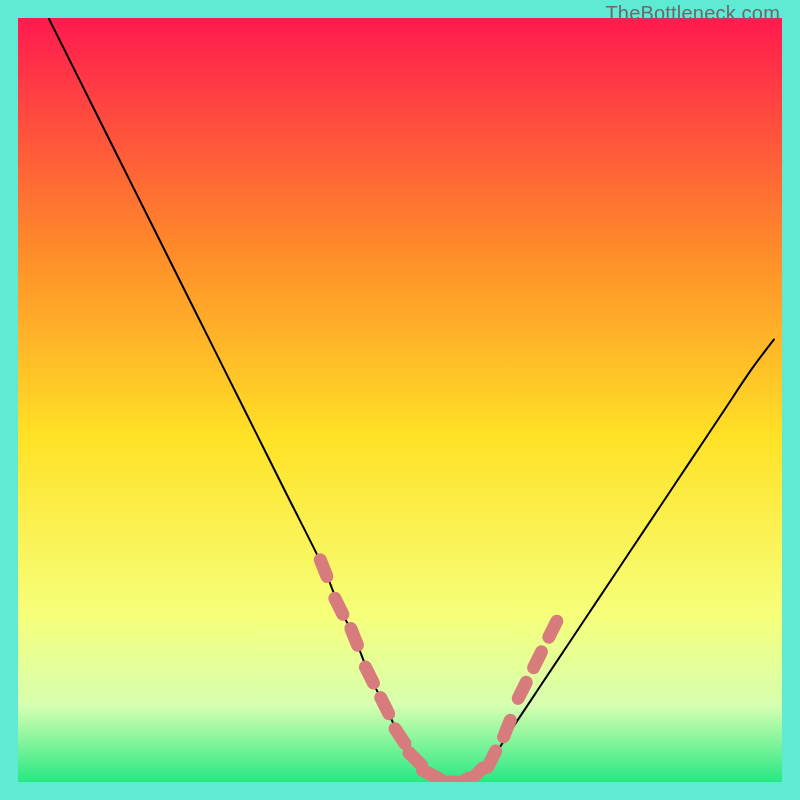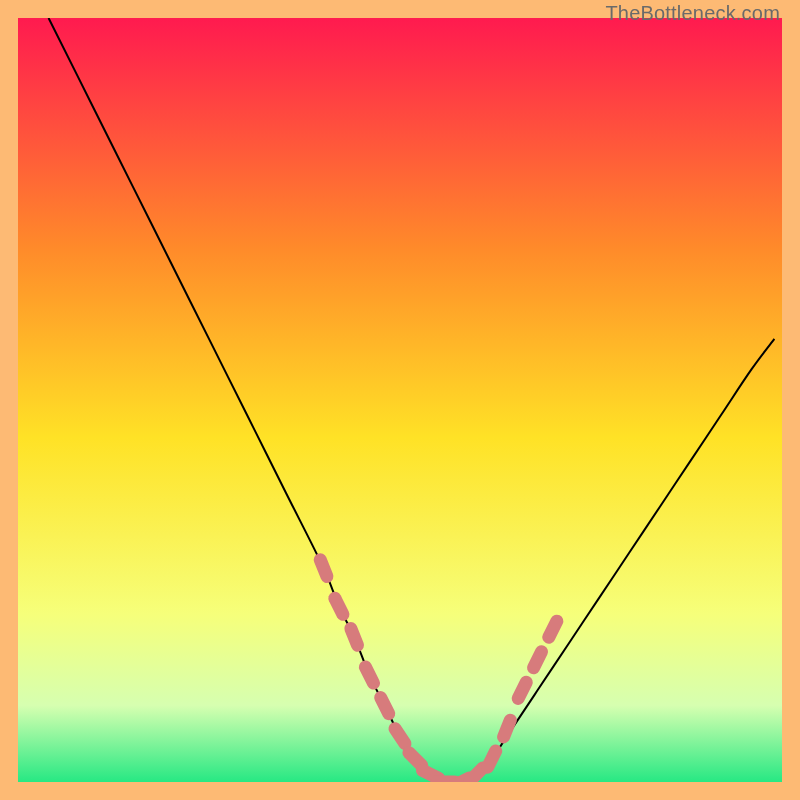--- a/index.html
+++ b/index.html
@@ -9,21 +9,21 @@
     height: 800px;
     background: #000;
     overflow: hidden;
   }
   .frame {
     position: absolute;
     left: 0;
     top: 0;
     width: 800px;
     height: 800px;
-    background: #fdba74;
+    background: #5eead4;
     text-decoration: underline;
   }
   .plot {
     position: absolute;
     left: 18px;
     top: 18px;
     width: 764px;
     height: 764px;
     overflow: hidden;
   }

